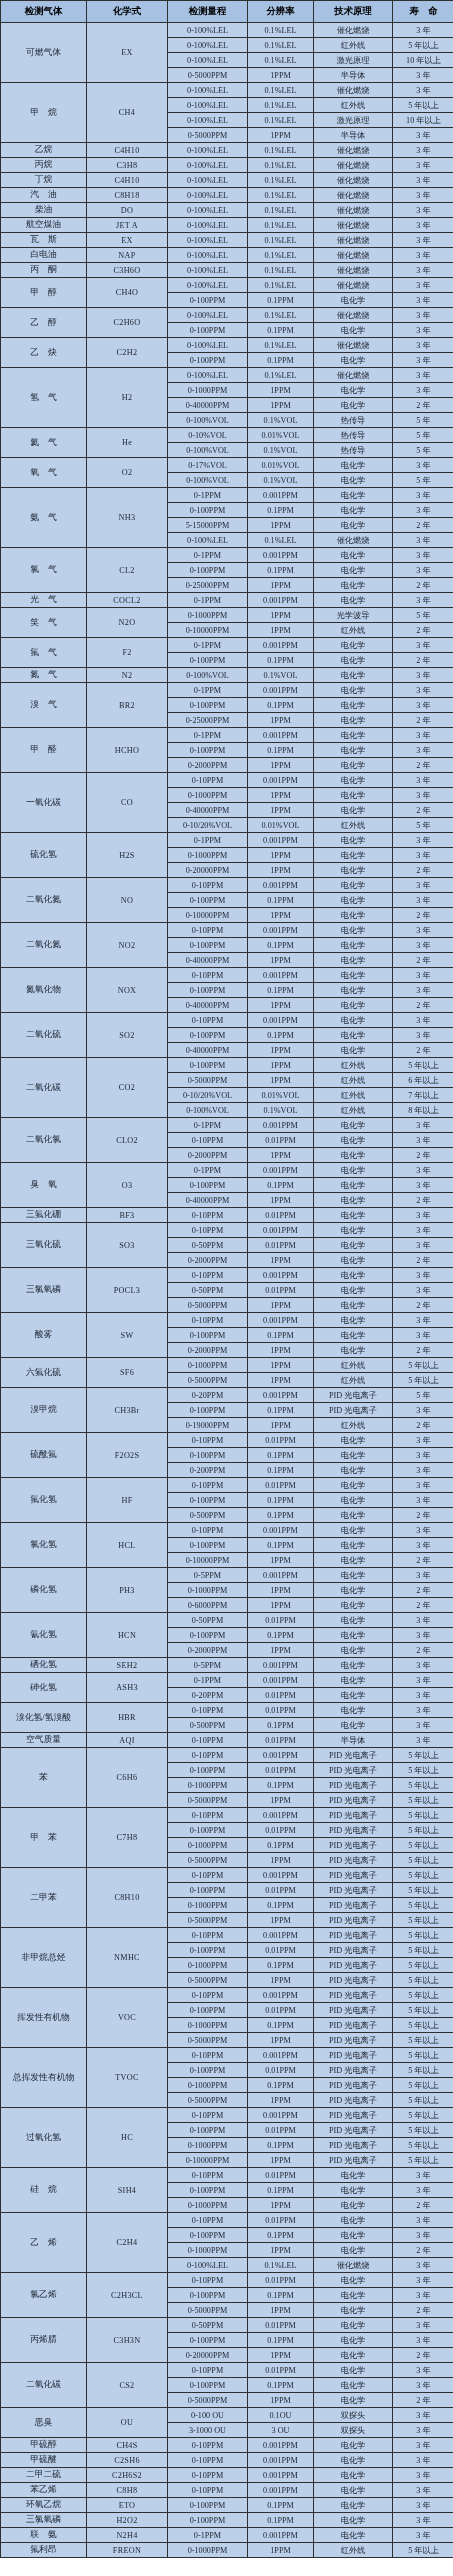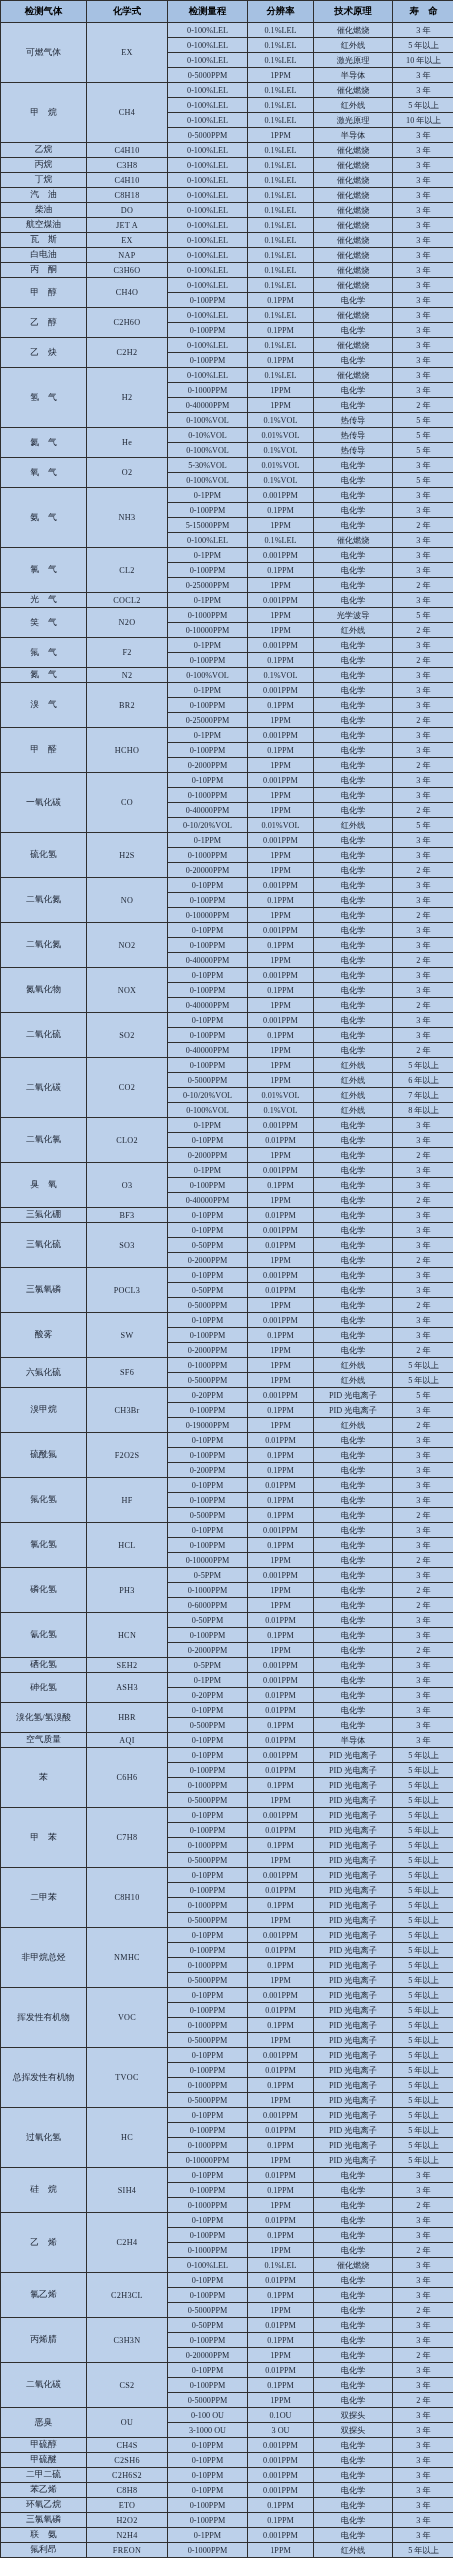--- a/index.html
+++ b/index.html
@@ -268,21 +268,21 @@
       </tr>
       <tr>
         <td>0-100%VOL</td>
         <td>0.1%VOL</td>
         <td>热传导</td>
         <td>5 年</td>
       </tr>
       <tr class="group-start">
         <td class="gas-cell" rowspan="2">氧　气</td>
         <td class="formula-cell" rowspan="2">O2</td>
-        <td>5-30%VOL</td>
+        <td>0-17%VOL</td>
         <td>0.01%VOL</td>
         <td>电化学</td>
         <td>3 年</td>
       </tr>
       <tr>
         <td>0-100%VOL</td>
         <td>0.1%VOL</td>
         <td>电化学</td>
         <td>5 年</td>
       </tr>

